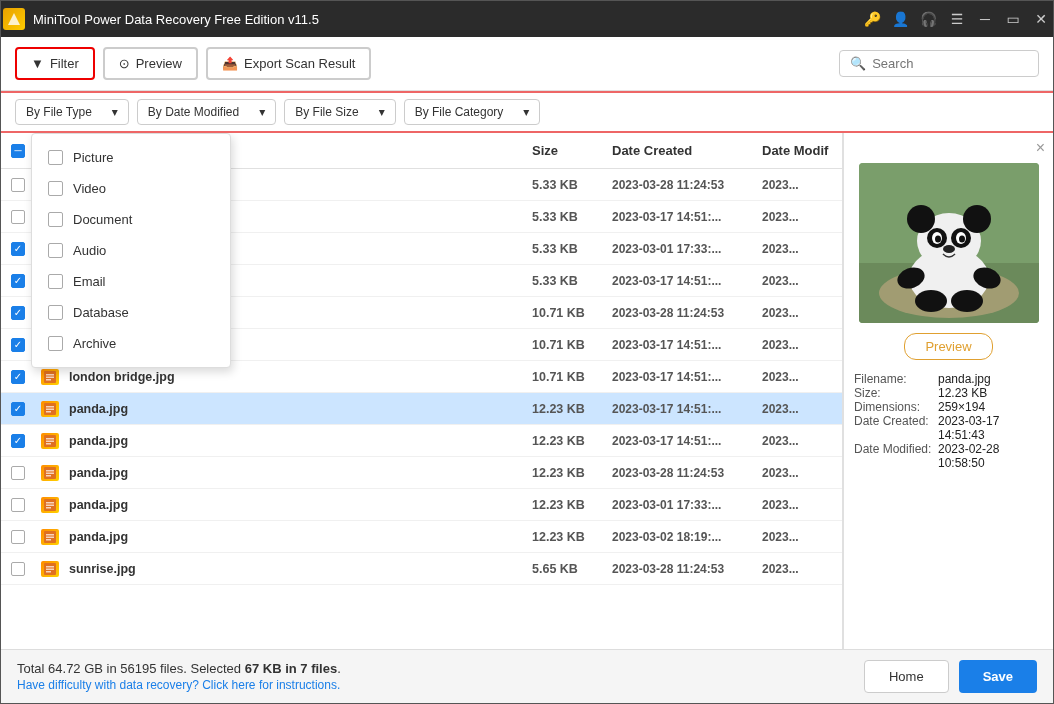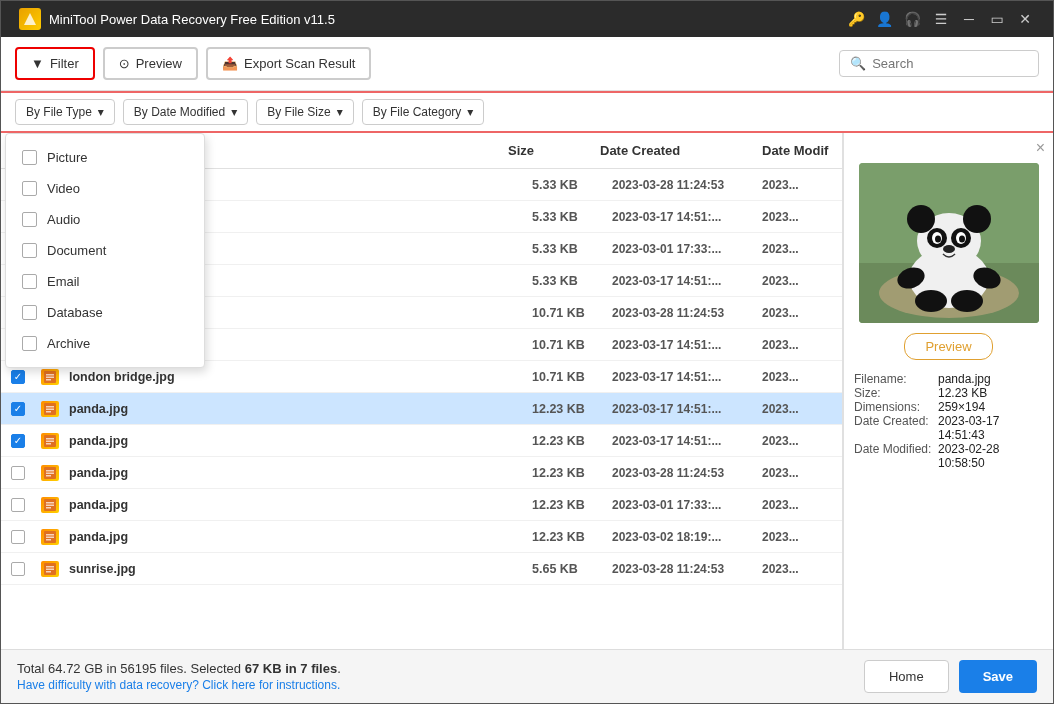--- a/index.html
+++ b/index.html
@@ -19,21 +19,21 @@
       flex-direction: column;
       border: 1px solid #555;
     }
     
     .title-bar {
       background: #2b2b2b;
       color: #fff;
       height: 36px;
       display: flex;
       align-items: center;
-      padding: 0 18px;
+      padding: 0 2px;
       flex-shrink: 0;
     }
     .title-bar-logo {
       width: 22px;
       height: 22px;
       margin-right: 8px;
       background: linear-gradient(135deg, #e8a000, #ffcc00);
       border-radius: 3px;
       display: flex;
       align-items: center;
@@ -126,21 +126,21 @@
       align-items: center;
       padding: 0 14px;
       border-bottom: 2px solid #e66;
       border-top: 2px solid #e66;
       gap: 8px;
       flex-shrink: 0;
     }
     .filter-dropdown {
       display: flex;
       align-items: center;
-      gap: 6px;
+      gap: 20px;
       padding: 5px 10px;
       border: 1px solid #ccc;
       border-radius: 4px;
       cursor: pointer;
       font-size: 12px;
       background: #fff;
       color: #333;
     }
 
     
@@ -148,21 +148,21 @@
       display: flex;
       flex: 1;
       overflow: hidden;
       position: relative;
     }
 
     
     .dropdown-popup {
       position: absolute;
       top: 0;
-      left: 4px;
+      left: 30px;
       width: 200px;
       background: #fff;
       border: 1px solid #ddd;
       box-shadow: 2px 4px 10px rgba(0,0,0,0.15);
       z-index: 10;
       padding: 8px 0;
       border-radius: 4px;
     }
     .dropdown-item {
       display: flex;
@@ -192,21 +192,20 @@
       min-width: 0;
     }
     .file-list-header {
       display: flex;
       align-items: center;
       background: #fff;
       border-bottom: 1px solid #e0e0e0;
       padding: 0 10px;
       height: 36px;
       flex-shrink: 0;
-      gap: 12px;
     }
     .file-col-check {
       width: 30px;
       flex-shrink: 0;
     }
     .file-col-name {
       flex: 1;
       display: flex;
       align-items: center;
       gap: 4px;
@@ -496,25 +495,25 @@
       <div class="dropdown-item">
         <div class="checkbox-box"></div>
         <span>Picture</span>
       </div>
       <div class="dropdown-item">
         <div class="checkbox-box"></div>
         <span>Video</span>
       </div>
       <div class="dropdown-item">
         <div class="checkbox-box"></div>
-        <span>Audio</span>
+        <span>Document</span>
       </div>
       <div class="dropdown-item">
         <div class="checkbox-box"></div>
-        <span>Document</span>
+        <span>Audio</span>
       </div>
       <div class="dropdown-item">
         <div class="checkbox-box"></div>
         <span>Email</span>
       </div>
       <div class="dropdown-item">
         <div class="checkbox-box"></div>
         <span>Database</span>
       </div>
       <div class="dropdown-item">

